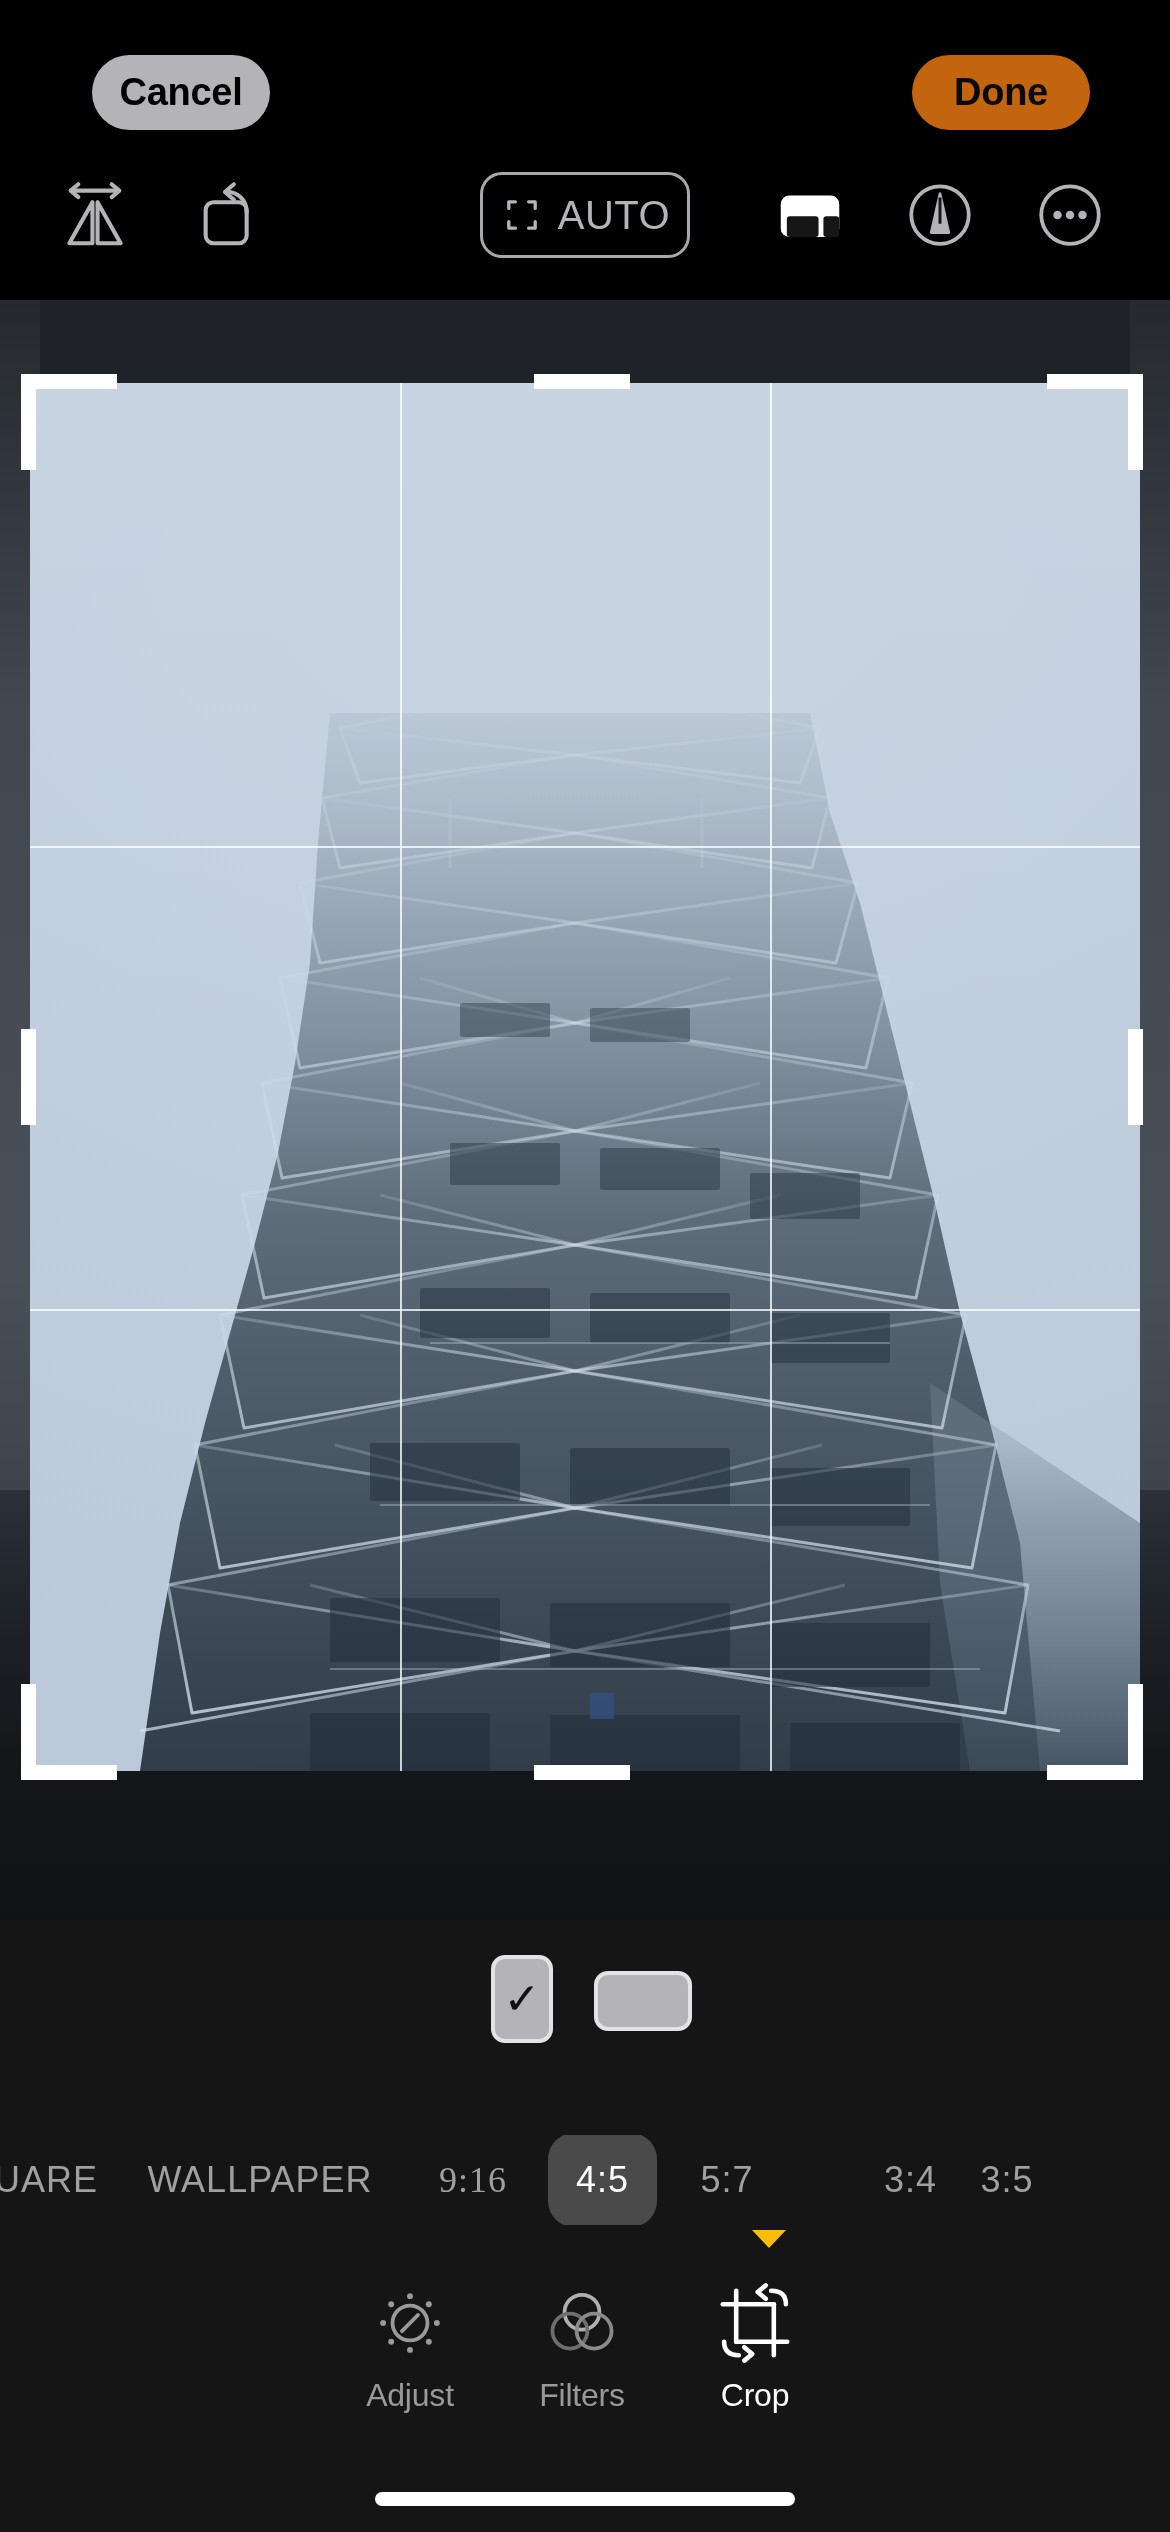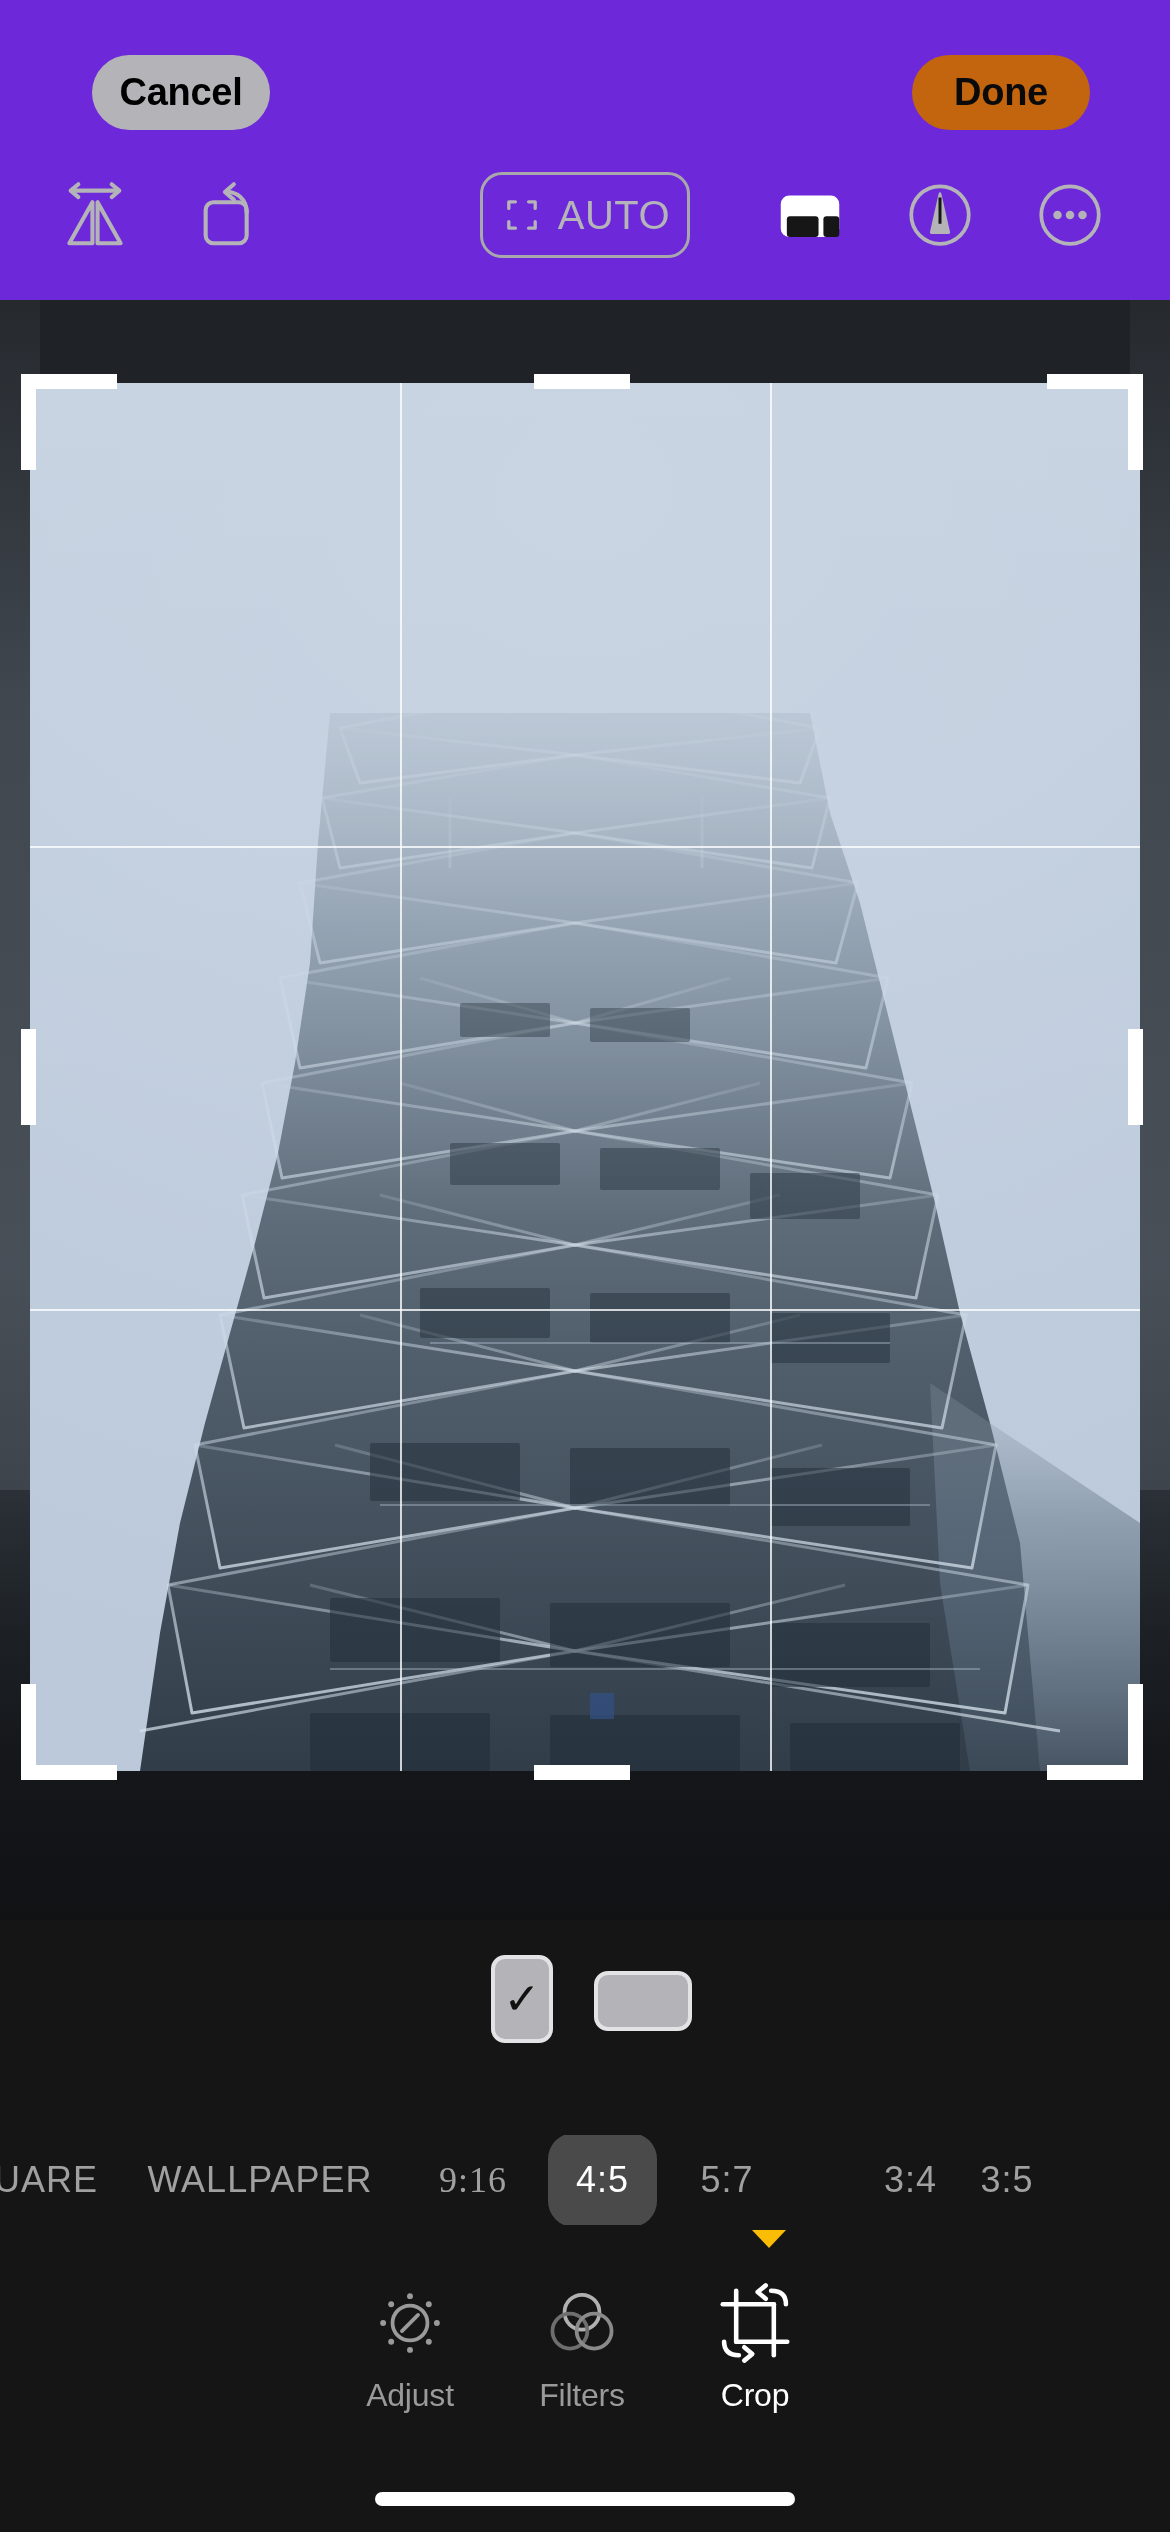--- a/index.html
+++ b/index.html
@@ -12,21 +12,21 @@
   #screen {
     position:relative;
     width:1170px; height:2532px;
     background:#151515;
     overflow:hidden;
   }
 
   
   #topbar {
     position:absolute; left:0; top:0; width:1170px; height:336px;
-    background:#6d28d9;
+    background:#000000;
   }
   #cancel-btn {
     position:absolute; left:92px; top:55px;
     width:178px; height:75px;
     background:#b4b4b8; color:#000;
     border-radius:38px; border:0;
     font-size:38px; font-weight:700;
     letter-spacing:-0.3px;
     display:flex; align-items:center; justify-content:center;
     font-family:"Liberation Sans", sans-serif;

